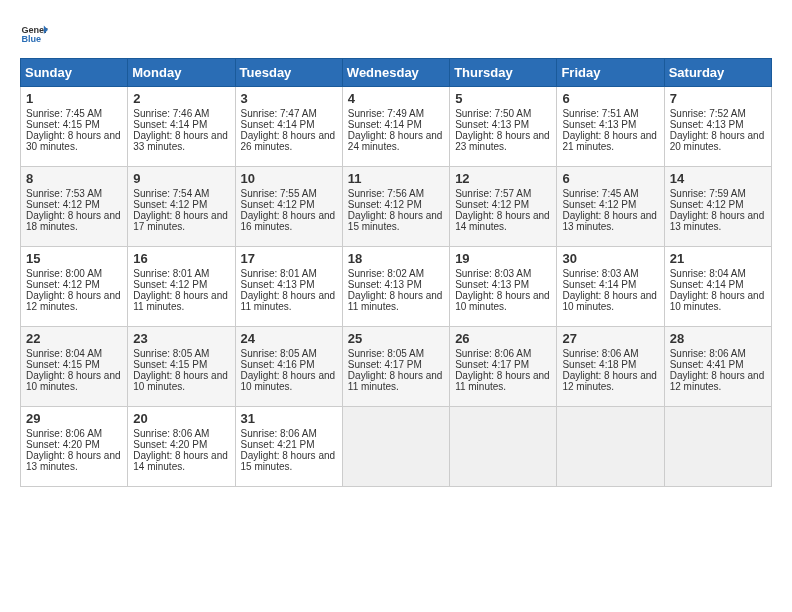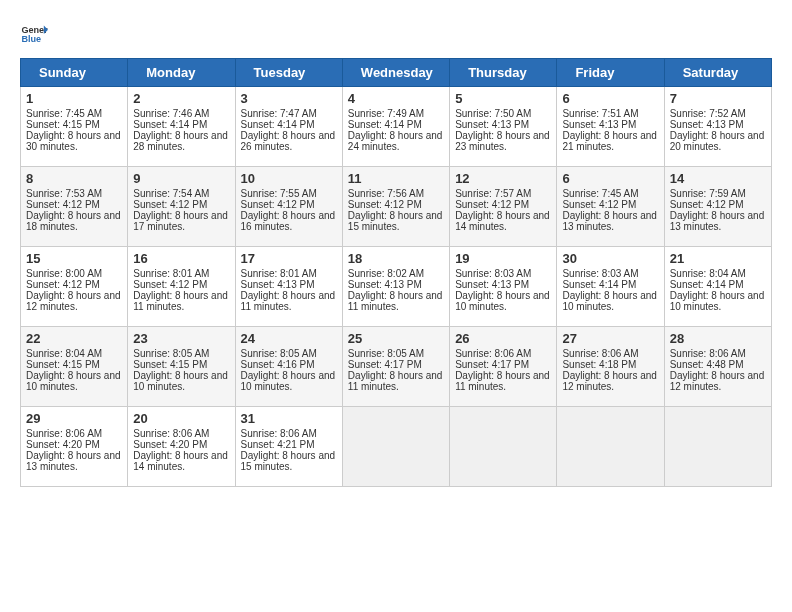--- a/index.html
+++ b/index.html
@@ -40,21 +40,21 @@
     .calendar-table {
       width: 100%;
       border-collapse: collapse;
       table-layout: fixed;
     }
     .calendar-table th {
       background: #2a6db5;
       color: #fff;
       font-size: 13px;
       font-weight: bold;
-      padding: 6px 18px;
+      padding: 6px 4px;
       text-align: left;
       border: 1px solid #1a5a9a;
     }
     .calendar-table td {
       border: 1px solid #ccc;
       vertical-align: top;
       padding: 4px 5px;
       font-size: 10px;
       color: #333;
       height: 80px;
@@ -107,21 +107,21 @@
         <td>
           <span class="day-num">1</span>
           <div>Sunrise: 7:45 AM</div>
           <div>Sunset: 4:15 PM</div>
           <div>Daylight: 8 hours and 30 minutes.</div>
         </td>
         <td>
           <span class="day-num">2</span>
           <div>Sunrise: 7:46 AM</div>
           <div>Sunset: 4:14 PM</div>
-          <div>Daylight: 8 hours and 28 minutes.</div>
+          <div>Daylight: 8 hours and 33 minutes.</div>
         </td>
         <td>
           <span class="day-num">3</span>
           <div>Sunrise: 7:47 AM</div>
           <div>Sunset: 4:14 PM</div>
           <div>Daylight: 8 hours and 26 minutes.</div>
         </td>
         <td>
           <span class="day-num">4</span>
           <div>Sunrise: 7:49 AM</div>
@@ -268,21 +268,21 @@
         </td>
         <td>
           <span class="day-num">27</span>
           <div>Sunrise: 8:06 AM</div>
           <div>Sunset: 4:18 PM</div>
           <div>Daylight: 8 hours and 12 minutes.</div>
         </td>
         <td>
           <span class="day-num">28</span>
           <div>Sunrise: 8:06 AM</div>
-          <div>Sunset: 4:48 PM</div>
+          <div>Sunset: 4:41 PM</div>
           <div>Daylight: 8 hours and 12 minutes.</div>
         </td>
       </tr>
       <tr>
         <td>
           <span class="day-num">29</span>
           <div>Sunrise: 8:06 AM</div>
           <div>Sunset: 4:20 PM</div>
           <div>Daylight: 8 hours and 13 minutes.</div>
         </td>

